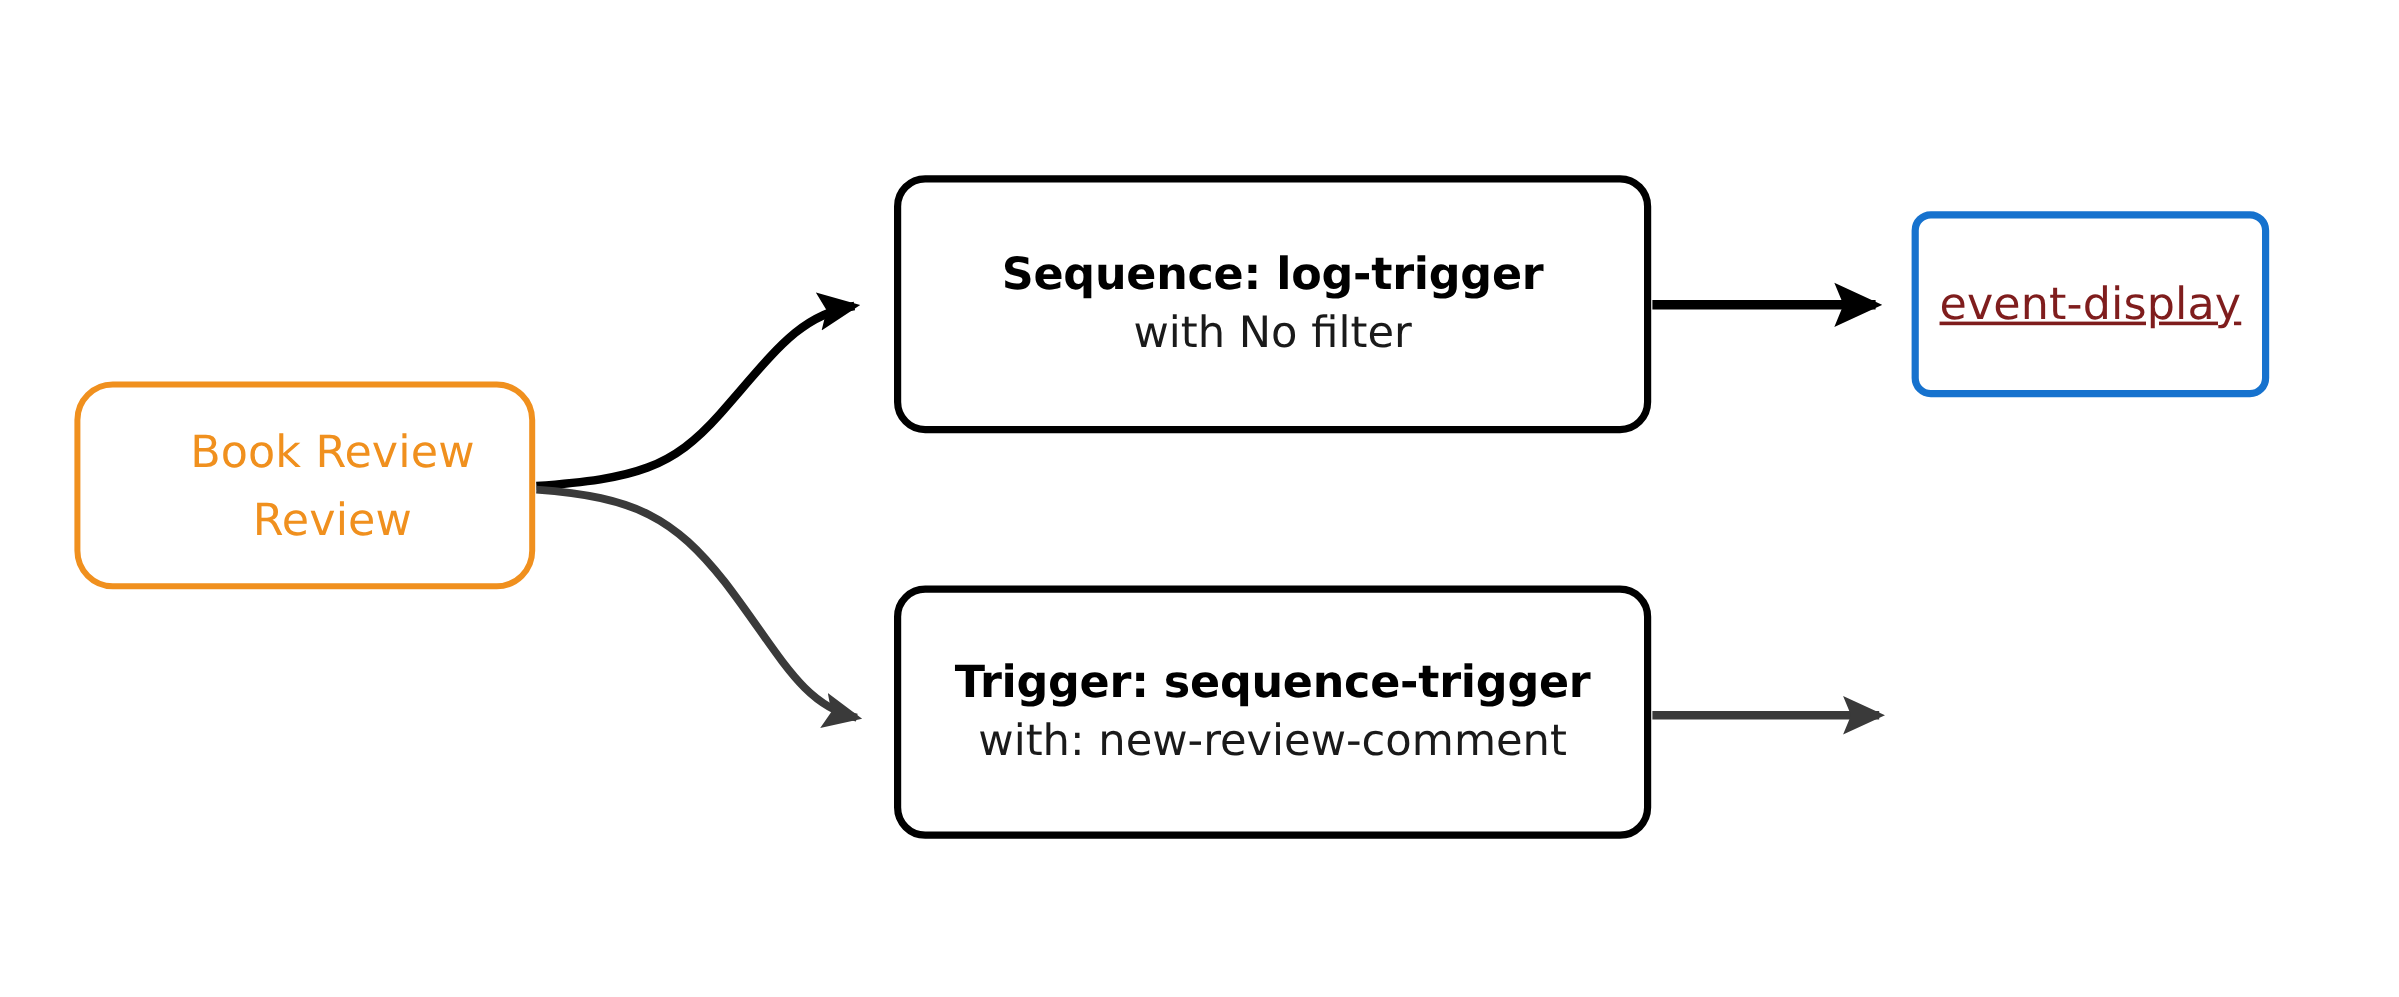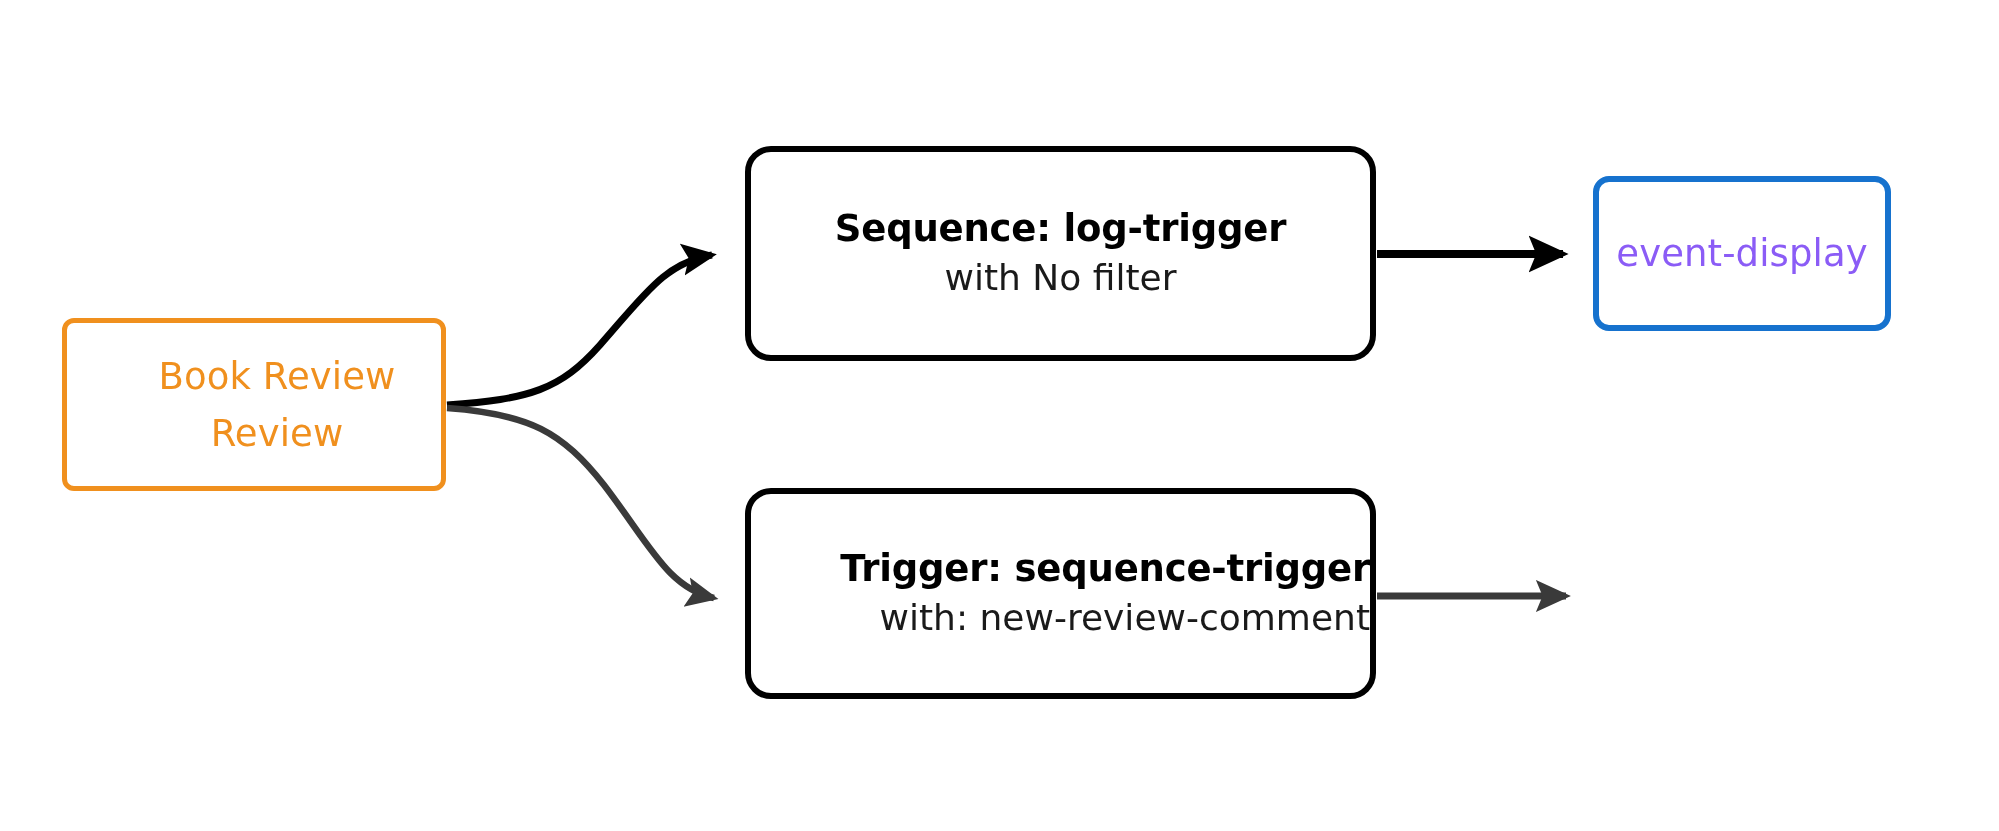--- a/index.html
+++ b/index.html
@@ -39,21 +39,21 @@
     text-align: center;
   }
 
   
   .node-broker {
     left: 62px;
     top: 318px;
     width: 384px;
     height: 173px;
     border: 5px solid #f0901e;
-    border-radius: 12px;
+    border-radius: 32px;
     padding-left: 46px;
   }
   .node-broker .line {
     color: #f0901e;
     font-size: 37px;
     line-height: 57px;
     font-weight: 400;
     letter-spacing: 0.1px;
   }
 
@@ -64,21 +64,20 @@
     border: 6px solid #000000;
     border-radius: 26px;
   }
   .node-trigger.top {
     top: 146px;
     height: 215px;
   }
   .node-trigger.bottom {
     top: 488px;
     height: 211px;
-    align-items: flex-end;
   }
   .node-trigger .title {
     color: #000000;
     font-size: 37px;
     font-weight: 700;
     line-height: 48px;
     letter-spacing: -0.2px;
     white-space: nowrap;
   }
   .node-trigger .subtitle {
@@ -89,26 +88,27 @@
     margin-top: 1px;
     white-space: nowrap;
   }
 
   
   .node-blue {
     border: 6px solid #1672ce;
     border-radius: 16px;
   }
   .node-blue .label {
-    color: #8b5cf6;
+    color: #7f1d1d;
     font-size: 37px;
     font-weight: 400;
     line-height: 44px;
     letter-spacing: 0.1px;
     white-space: nowrap;
+    text-decoration: underline;
   }
   .node-eventdisplay {
     left: 1593px;
     top: 176px;
     width: 298px;
     height: 155px;
   }
   .node-sequence {
     left: 1595px;
     top: 518px;

